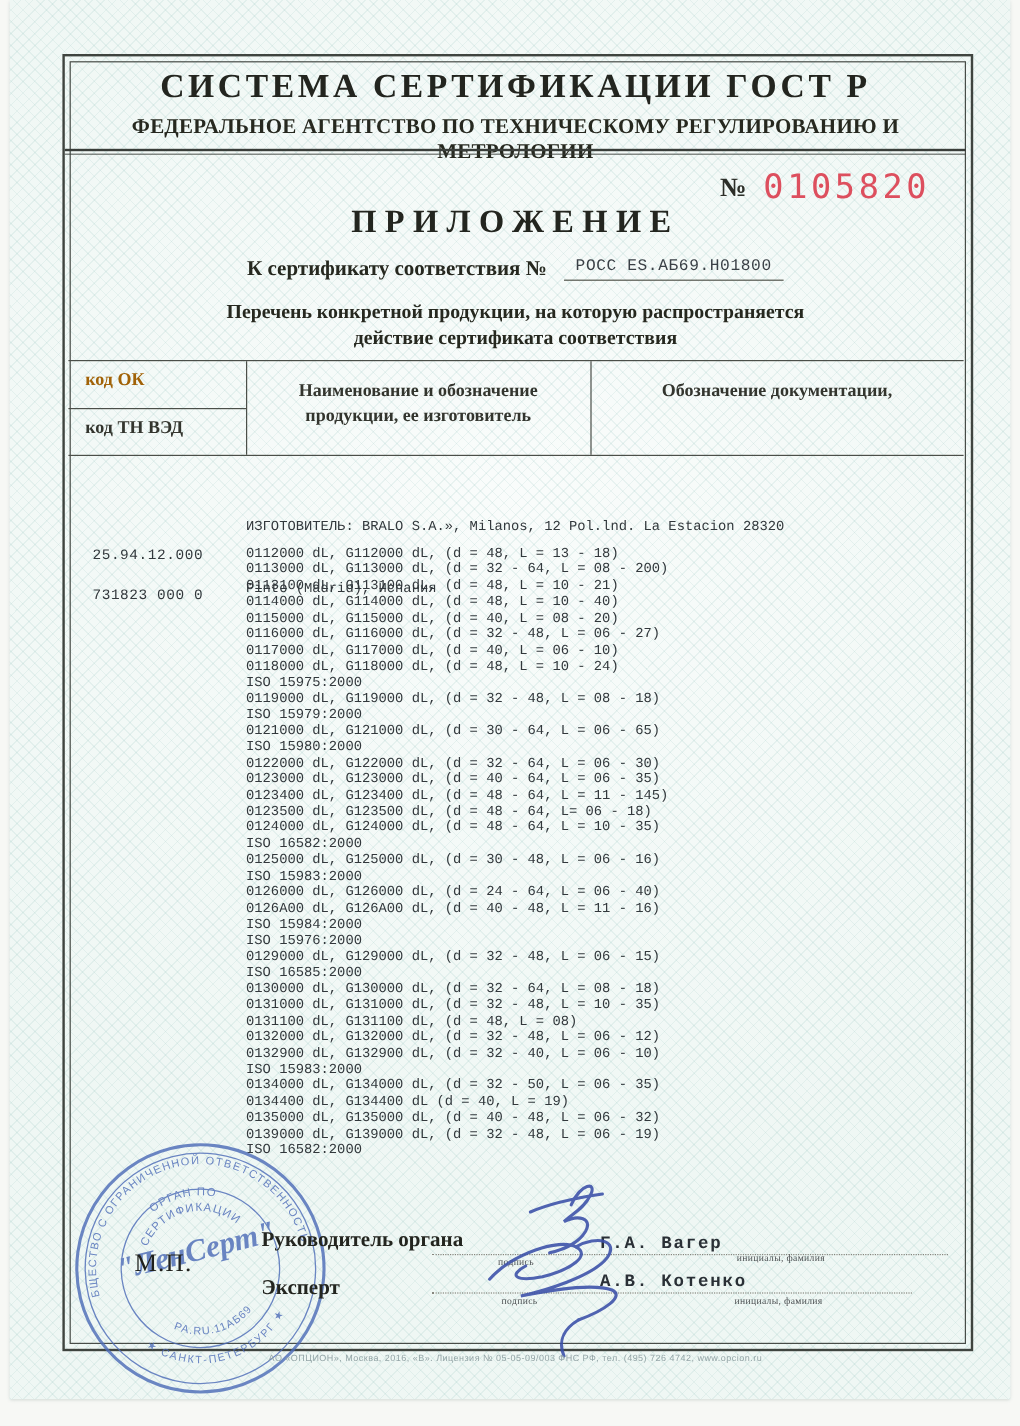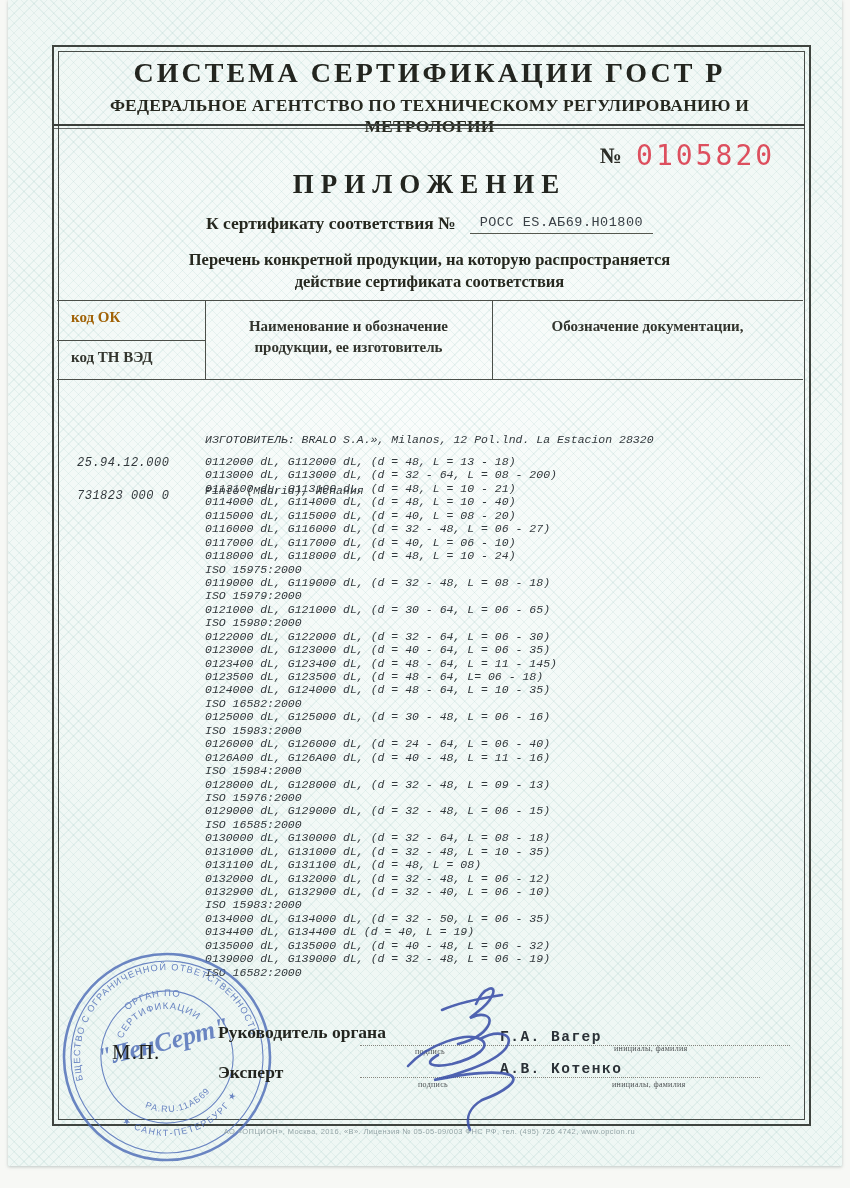--- a/index.html
+++ b/index.html
@@ -43,21 +43,21 @@
 
   .thead{left:57px;top:300px;width:746px;height:78px;border-top:1.5px solid #4b4f49;border-bottom:1.5px solid #4b4f49;}
   .thead .vdiv1{position:absolute;left:148px;top:0;width:1.4px;height:100%;background:#4b4f49;}
   .thead .vdiv2{position:absolute;left:435px;top:0;width:1.4px;height:100%;background:#4b4f49;}
   .thead .hdiv{position:absolute;left:0;top:39px;width:148px;height:1.2px;background:#4b4f49;}
   .thead .c1a{position:absolute;left:14px;top:8px;font-size:15px;font-weight:700;color:#a16207;}
   .thead .c1b{position:absolute;left:14px;top:48px;font-size:15px;font-weight:700;color:#33352e;}
   .thead .c2{position:absolute;left:148px;width:287px;top:15px;text-align:center;font-size:15px;font-weight:700;color:#33352e;line-height:21px;}
   .thead .c3{position:absolute;left:435px;width:311px;top:15px;text-align:center;font-size:15px;font-weight:700;color:#33352e;line-height:21px;}
 
-  .mono{font-family:"Liberation Mono", monospace;color:#32383c;font-style:italic;}
+  .mono{font-family:"Liberation Mono", monospace;color:#32383c;}
   .manufacturer{left:205px;top:397px;font-size:11.5px;line-height:17px;white-space:pre;}
   .code-ok{left:77px;top:456px;font-size:12px;letter-spacing:0.5px;}
   .code-tnved{left:77px;top:489px;font-size:12px;letter-spacing:0.5px;}
   .products{left:205px;top:455px;font-size:11.5px;}
   .product-line{height:13.45px;line-height:13.45px;white-space:pre;}
 
   .sig-label{font-size:17.5px;font-weight:700;color:#23251f;}
   .sig-line{border-top:1.4px dotted #86867e;height:0;}
   .tiny-label{font-size:8px;color:#4a4e50;letter-spacing:0.3px;}
   .sig-name{font-family:"Liberation Mono", monospace;font-size:14.5px;font-weight:700;letter-spacing:1.5px;color:#2a3036;}
@@ -140,21 +140,20 @@
     <div class="product-line">0123000 dL, G123000 dL, (d = 40 - 64, L = 06 - 35)</div>
     <div class="product-line">0123400 dL, G123400 dL, (d = 48 - 64, L = 11 - 145)</div>
     <div class="product-line">0123500 dL, G123500 dL, (d = 48 - 64, L= 06 - 18)</div>
     <div class="product-line">0124000 dL, G124000 dL, (d = 48 - 64, L = 10 - 35)</div>
     <div class="product-line">ISO 16582:2000</div>
     <div class="product-line">0125000 dL, G125000 dL, (d = 30 - 48, L = 06 - 16)</div>
     <div class="product-line">ISO 15983:2000</div>
     <div class="product-line">0126000 dL, G126000 dL, (d = 24 - 64, L = 06 - 40)</div>
     <div class="product-line">0126A00 dL, G126A00 dL, (d = 40 - 48, L = 11 - 16)</div>
     <div class="product-line">ISO 15984:2000</div>
-    <div class="product-line">0128000 dL, G128000 dL, (d = 32 - 48, L = 09 - 13)</div>
     <div class="product-line">ISO 15976:2000</div>
     <div class="product-line">0129000 dL, G129000 dL, (d = 32 - 48, L = 06 - 15)</div>
     <div class="product-line">ISO 16585:2000</div>
     <div class="product-line">0130000 dL, G130000 dL, (d = 32 - 64, L = 08 - 18)</div>
     <div class="product-line">0131000 dL, G131000 dL, (d = 32 - 48, L = 10 - 35)</div>
     <div class="product-line">0131100 dL, G131100 dL, (d = 48, L = 08)</div>
     <div class="product-line">0132000 dL, G132000 dL, (d = 32 - 48, L = 06 - 12)</div>
     <div class="product-line">0132900 dL, G132900 dL, (d = 32 - 40, L = 06 - 10)</div>
     <div class="product-line">ISO 15983:2000</div>
     <div class="product-line">0134000 dL, G134000 dL, (d = 32 - 50, L = 06 - 35)</div>

